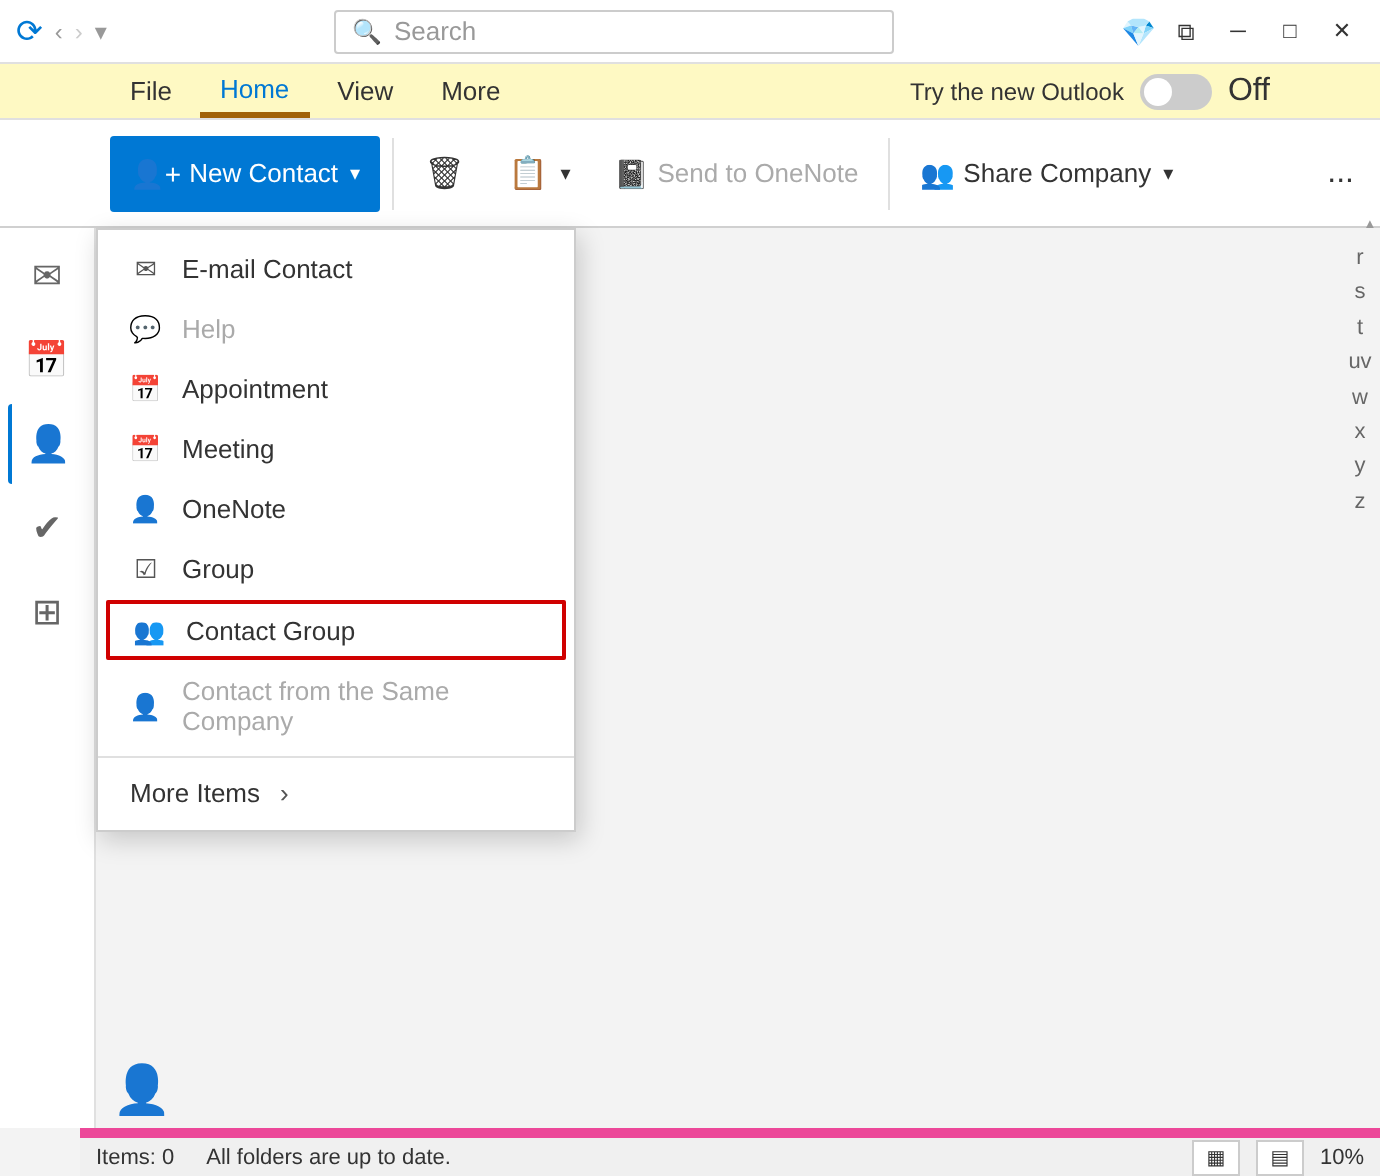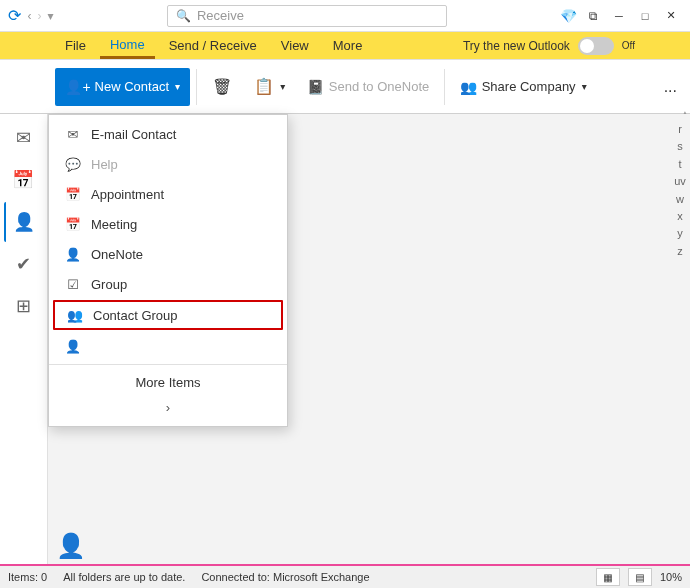--- a/index.html
+++ b/index.html
@@ -49,21 +49,21 @@
       align-items: center;
       justify-content: center;
       font-size: 11px;
       cursor: pointer;
       color: #333;
     }
 
     
     .menu-bar {
       height: 28px;
-      background: #fde047;
+      background: #fef9c3;
       display: flex;
       align-items: center;
       padding: 0 55px 0 55px;
       border-bottom: 1px solid #e0e0e0;
       gap: 4px;
     }
     .menu-item {
       padding: 4px 10px;
       cursor: pointer;
       color: #333;
@@ -173,27 +173,28 @@
       font-size: 11px;
       color: #666;
       cursor: pointer;
       line-height: 1.4;
     }
 
     
     .status-bar {
       height: 24px;
       background: #f0f0f0;
-      border-top: 2px solid #ec4899;
+      border-top: 5px solid #ec4899;
       display: flex;
       align-items: center;
       padding: 0 8px;
       font-size: 11px;
       color: #333;
       gap: 16px;
+      margin-left: 40px;
     }
     .status-bar-right {
       margin-left: auto;
       display: flex;
       align-items: center;
       gap: 8px;
     }
     .view-btn {
       width: 24px;
       height: 18px;
@@ -229,21 +230,20 @@
     }
     .dropdown-item.disabled { color: #aaa; cursor: default; }
     .dropdown-item.highlighted {
       border: 2px solid #d00000;
       margin: 1px 4px;
       padding: 5px 12px;
       border-radius: 1px;
     }
     .dropdown-item.has-arrow {
       justify-content: flex-start;
-      flex-direction: column;
     }
     .dropdown-icon {
       width: 16px;
       height: 16px;
       display: flex;
       align-items: center;
       justify-content: center;
       font-size: 13px;
       color: #555;
     }
@@ -279,44 +279,43 @@
 <div class="title-bar">
   <div class="title-bar-left">
     <span style="color:#0078d4;font-size:16px;">⟳</span>
     <span style="font-size:12px;color:#999;">‹</span>
     <span style="font-size:12px;color:#ccc;">›</span>
     <span style="font-size:12px;color:#999;">▾</span>
   </div>
   <div class="title-bar-search">
     <div class="search-box">
       <span style="color:#666;font-size:12px;">🔍</span>
-      <span style="color:#999;font-size:13px;">Receive</span>
+      <span style="color:#999;font-size:13px;">Search</span>
     </div>
   </div>
   <div class="title-bar-right">
     <span style="font-size:14px;color:#555;">💎</span>
     <span class="win-btn" style="font-size:12px;">⧉</span>
     <span class="win-btn">─</span>
     <span class="win-btn">□</span>
     <span class="win-btn close">✕</span>
   </div>
 </div>
 
 <div class="menu-bar">
   <span class="menu-item">File</span>
   <span class="menu-item active">Home</span>
-  <span class="menu-item">Send / Receive</span>
   <span class="menu-item">View</span>
   <span class="menu-item">More</span>
   <div class="menu-try">
     <span>Try the new Outlook</span>
     <div class="toggle-switch">
       <div class="toggle-knob"></div>
     </div>
-    <span style="font-size:10px;">Off</span>
+    <span style="font-size:16px;">Off</span>
   </div>
 </div>
 
 <div class="ribbon">
   <button class="new-contact-btn">
     <span style="font-size:14px;">👤+</span>
     <span>New Contact</span>
     <span class="chevron-small">▾</span>
   </button>
   <div class="ribbon-separator"></div>
@@ -416,31 +415,31 @@
     <span>Group</span>
   </div>
 
   <div class="dropdown-item highlighted">
     <span class="dropdown-icon">👥</span>
     <span>Contact Group</span>
   </div>
 
   <div class="dropdown-item disabled">
     <span class="dropdown-icon" style="color:#aaa;">👤</span>
+    <span>Contact from the Same Company</span>
   </div>
   <div class="dropdown-separator"></div>
 
   <div class="dropdown-item has-arrow">
     <span>More Items</span>
     <span style="color:#555;">›</span>
   </div>
 </div>
 
 <div class="status-bar">
   <span>Items: 0</span>
   <span>All folders are up to date.</span>
-  <span>Connected to: Microsoft Exchange</span>
   <div class="status-bar-right">
     <div class="view-btn">▦</div>
     <div class="view-btn">▤</div>
     <span>10%</span>
   </div>
 </div>
 
 </body></html>

